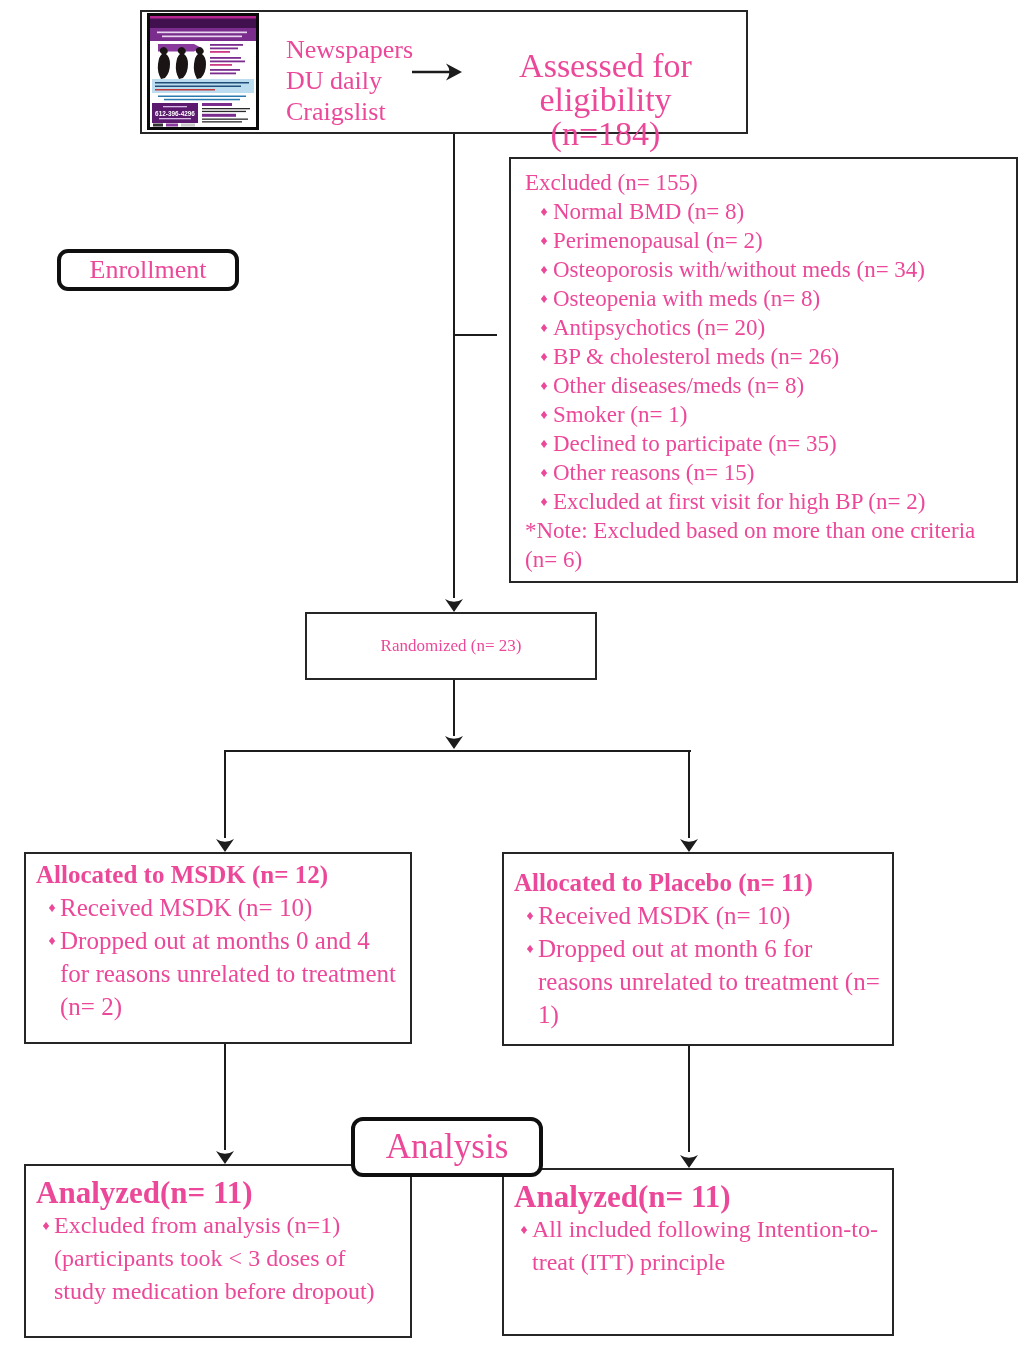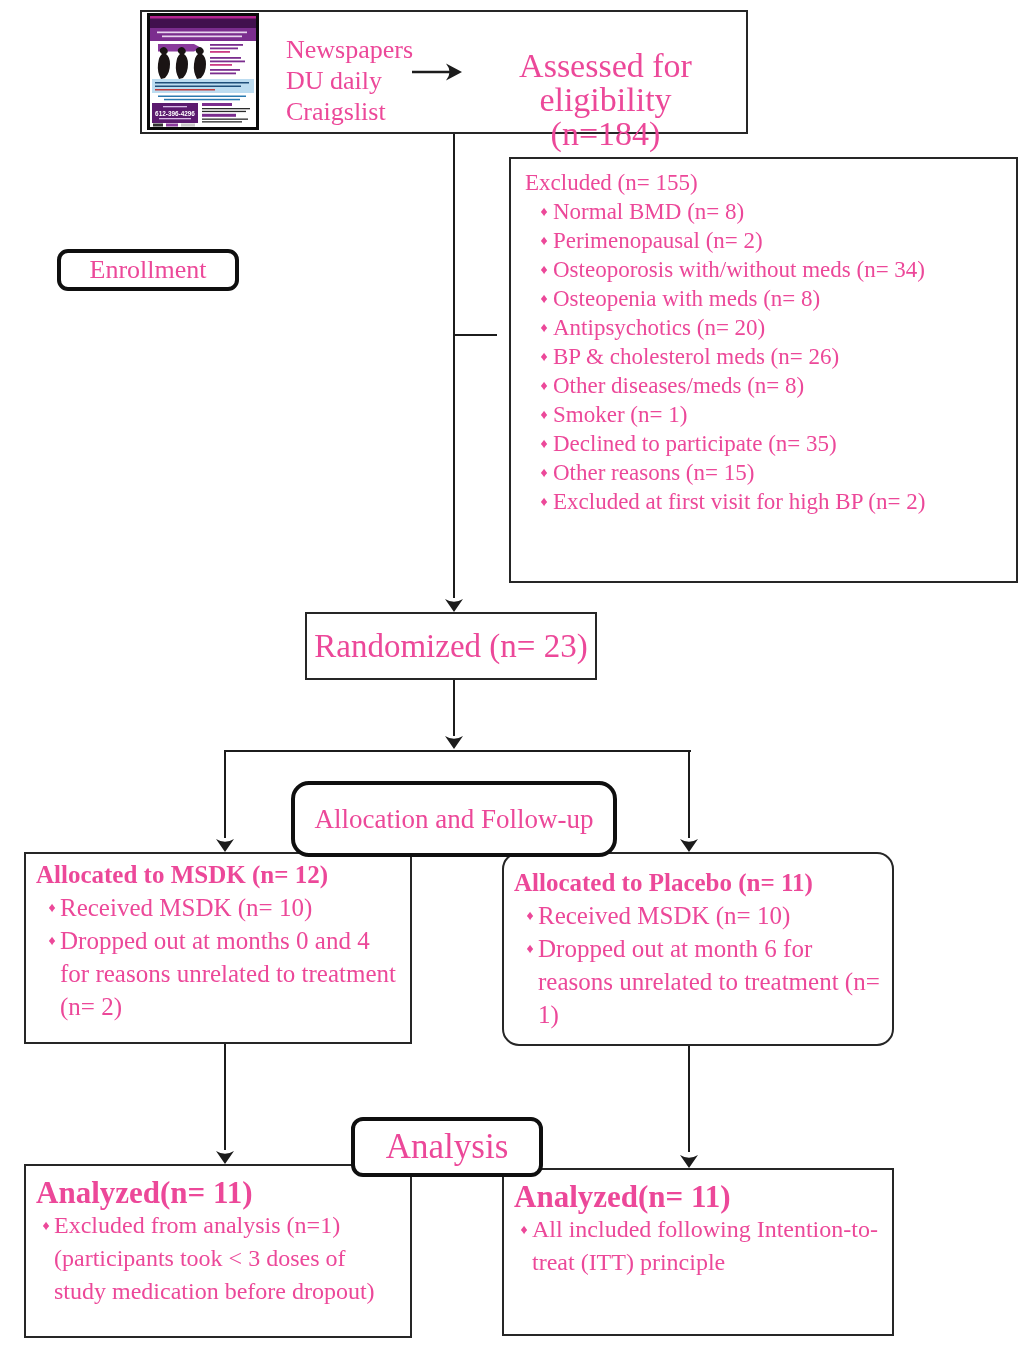--- a/index.html
+++ b/index.html
@@ -27,28 +27,28 @@
 
   
   #excluded-box{left:497px;top:157px;width:509px;height:426px;padding:9px 8px 0 14px;font-size:23px;line-height:29px;margin-left:12px;}
   #excluded-box .bullet-row{margin-left:10px;}
   #excluded-box .bullet-glyph{width:18px;font-size:14px;line-height:29px;}
 
   
   #enrollment{left:57px;top:249px;width:182px;height:42px;border-radius:11px;font-size:26px;}
 
   
-  #randomized{left:305px;top:612px;width:292px;height:68px;font-size:33px;}
+  #randomized{left:305px;top:612px;width:292px;height:68px;font-size:17px;}
 
   
   #allocation-label{left:291px;top:781px;width:326px;height:76px;border-radius:18px;font-size:27px;}
 
   
   #alloc-msdk{left:24px;top:852px;width:388px;height:192px;padding:4px 8px 0 10px;font-size:25px;line-height:33px;}
-  #alloc-placebo{left:502px;top:852px;width:392px;height:194px;padding:12px 8px 0 10px;font-size:25px;line-height:33px;border-radius:17px;}
+  #alloc-placebo{left:502px;top:852px;width:392px;height:194px;padding:12px 8px 0 10px;font-size:25px;line-height:33px;}
   .alloc-title{font-weight:bold;}
   .alloc-box .bullet-row{margin-left:8px;}
   .alloc-box .bullet-glyph{line-height:33px;}
 
   
   #analysis-label{left:351px;top:1117px;width:192px;height:60px;border-radius:12px;font-size:35px;}
 
   
   #analyzed-msdk{left:24px;top:1164px;width:388px;height:174px;padding:10px 8px 0 10px;font-size:24px;line-height:33px;}
   #analyzed-placebo{left:502px;top:1168px;width:392px;height:168px;padding:10px 8px 0 10px;font-size:24px;line-height:33px;}
@@ -178,20 +178,21 @@
       <span class="bullet-text">Declined to participate (n= 35)</span>
     </div>
     <div class="bullet-row">
       <span class="bullet-glyph">♦</span>
       <span class="bullet-text">Other reasons (n= 15)</span>
     </div>
     <div class="bullet-row">
       <span class="bullet-glyph">♦</span>
       <span class="bullet-text">Excluded at first visit for high BP (n= 2)</span>
     </div>
+    <div>*Note: Excluded based on more than one criteria (n= 6)</div>
   </div>
 
   <div class="stage" id="enrollment">
     <span>Enrollment</span>
   </div>
 
   <div class="box center" id="randomized">
     <span>Randomized (n= 23)</span>
   </div>
 
@@ -202,23 +203,20 @@
   <div class="hline" style="left:224px;top:750px;width:467px;"></div>
   <div class="vline" style="left:224px;top:750px;height:88px;"></div>
   <svg class="chev" style="left:213px;top:837px;" width="24" height="16" viewBox="0 0 24 16">
     <path d="M12,15 L3,2 Q12,7.5 21,2 Z" fill="#1c1c1c"></path>
   </svg>
   <div class="vline" style="left:688px;top:750px;height:88px;"></div>
   <svg class="chev" style="left:677px;top:837px;" width="24" height="16" viewBox="0 0 24 16">
     <path d="M12,15 L3,2 Q12,7.5 21,2 Z" fill="#1c1c1c"></path>
   </svg>
 
-  <div class="stage" id="allocation-label">
-    <span>Allocation and Follow-up</span>
-  </div>
 
   <div class="box alloc-box" id="alloc-msdk">
     <div class="alloc-title">Allocated to MSDK (n= 12)</div>
     <div class="bullet-row">
       <span class="bullet-glyph">♦</span>
       <span class="bullet-text">Received MSDK (n= 10)</span>
     </div>
     <div class="bullet-row">
       <span class="bullet-glyph">♦</span>
       <span class="bullet-text">Dropped out at months 0 and 4 for reasons unrelated to treatment (n= 2)</span>

